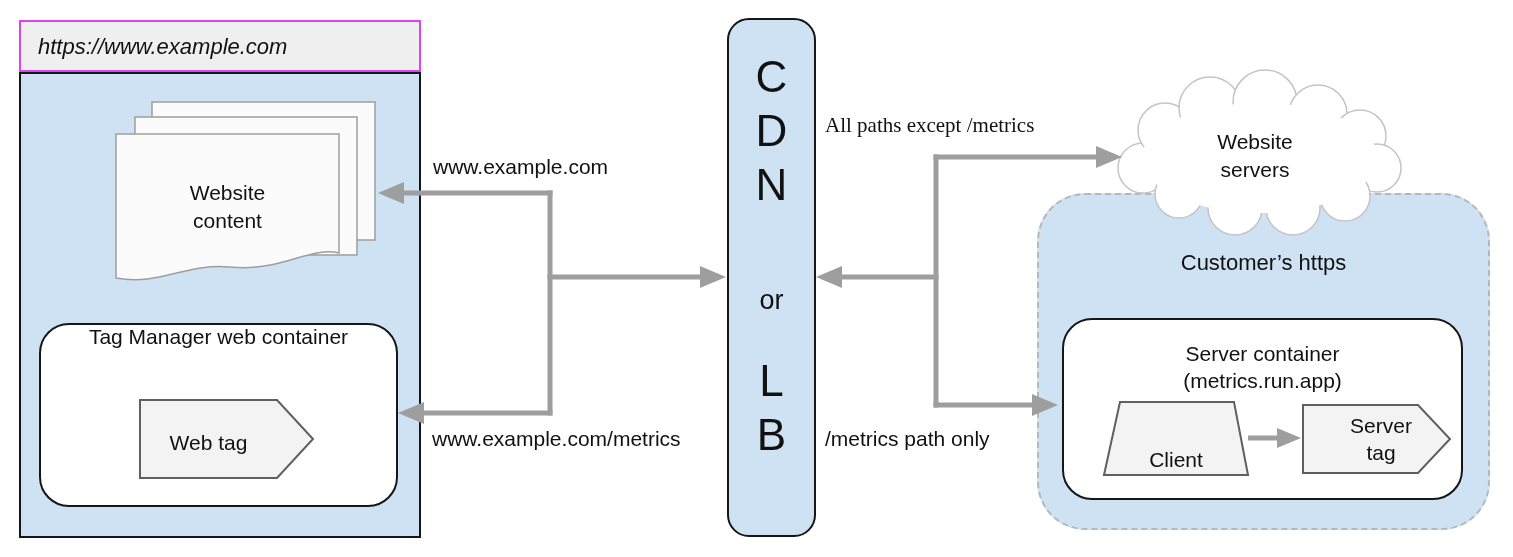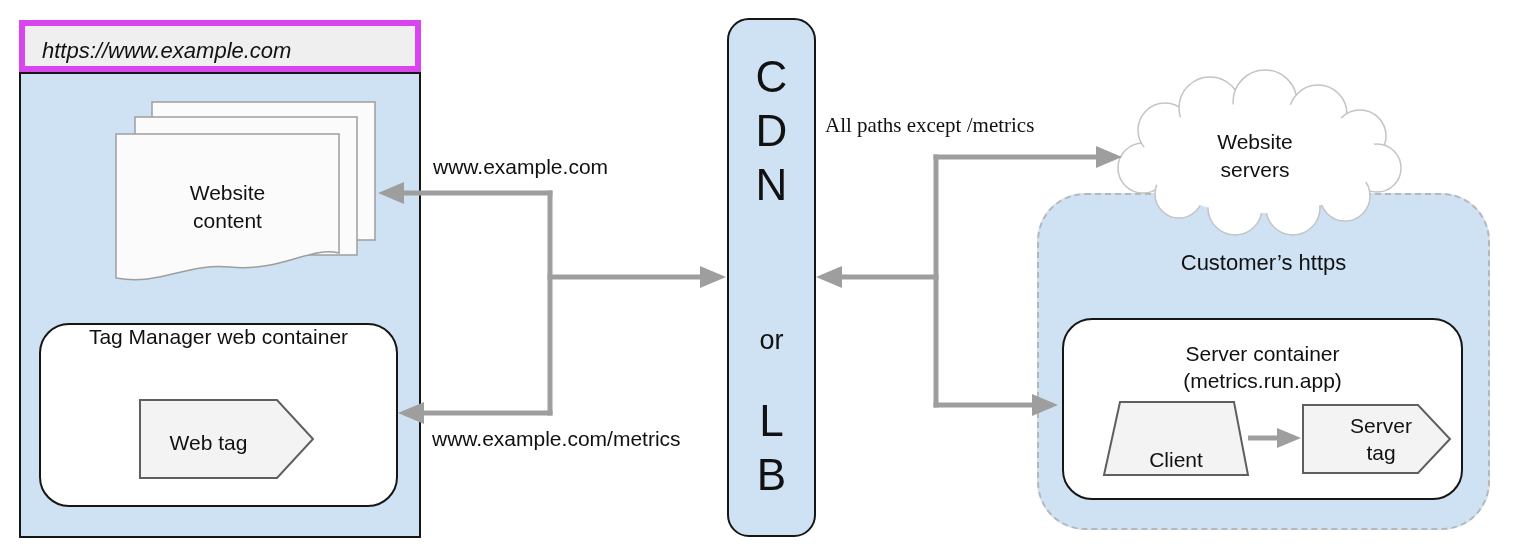--- a/index.html
+++ b/index.html
@@ -6,40 +6,40 @@
   #canvas{
     position:relative;width:1513px;height:557px;overflow:hidden;
     font-family:"Liberation Sans","DejaVu Sans",sans-serif;color:#111;
     background:#ffffff;
   }
   .abs{position:absolute;}
   .center{text-align:center;}
   
   .browser-title{
     left:19px;top:20px;width:402px;height:52px;
-    background:#efefef;border:6px solid #d946ef;box-sizing:border-box;
+    background:#efefef;border:2px solid #d946ef;box-sizing:border-box;
     font-style:italic;font-size:22px;line-height:50px;padding-left:17px;
   }
   .browser-body{
     left:19px;top:72px;width:402px;height:466px;
     background:#cfe2f3;border:2px solid #161616;box-sizing:border-box;
   }
   .tag-box{
     left:39px;top:323px;width:359px;height:184px;
     background:#ffffff;border:2px solid #161616;border-radius:30px;box-sizing:border-box;
   }
   .tag-box-label{font-size:21px;text-align:center;}
   .cdn-box{
     left:727px;top:18px;width:89px;height:519px;
     background:#cfe2f3;border:2px solid #161616;border-radius:22px;box-sizing:border-box;
     display:flex;flex-direction:column;align-items:center;
   }
   .cdn-letter{font-size:44px;line-height:54px;}
   .cdn-first{margin-top:30px;}
-  .cdn-or{font-size:27px;line-height:32px;margin-top:112px;}
+  .cdn-or{font-size:27px;line-height:32px;margin-top:72px;}
   .cdn-l{margin-top:38px;}
   .customer-box{
     left:1037px;top:193px;width:453px;height:337px;
     background:#cfe2f3;border:2px dashed #b7b7b7;border-radius:48px;box-sizing:border-box;
   }
   .customer-label{left:1037px;top:250px;width:453px;font-size:22px;}
   .server-box{
     left:1062px;top:318px;width:401px;height:182px;
     background:#ffffff;border:2px solid #161616;border-radius:30px;box-sizing:border-box;
   }
@@ -151,14 +151,15 @@
       <polygon points="398,413 424,402 424,424"></polygon>
       <polygon points="1122,157 1096,146 1096,168"></polygon>
       <polygon points="816,277 842,266 842,288"></polygon>
       <polygon points="1058,405 1032,394 1032,416"></polygon>
     </g>
   </svg>
 
   <div class="abs edge-label" style="left:433px;top:155px;">www.example.com</div>
   <div class="abs edge-label" style="left:432px;top:427px;">www.example.com/metrics</div>
   <div class="abs edge-label" style="left:825px;top:113px;font-family:Liberation Serif, serif;">All paths except /metrics</div>
+  <div class="abs edge-label" style="left:825px;top:427px;">/metrics path only</div>
 
 </div>
 
 </body></html>

